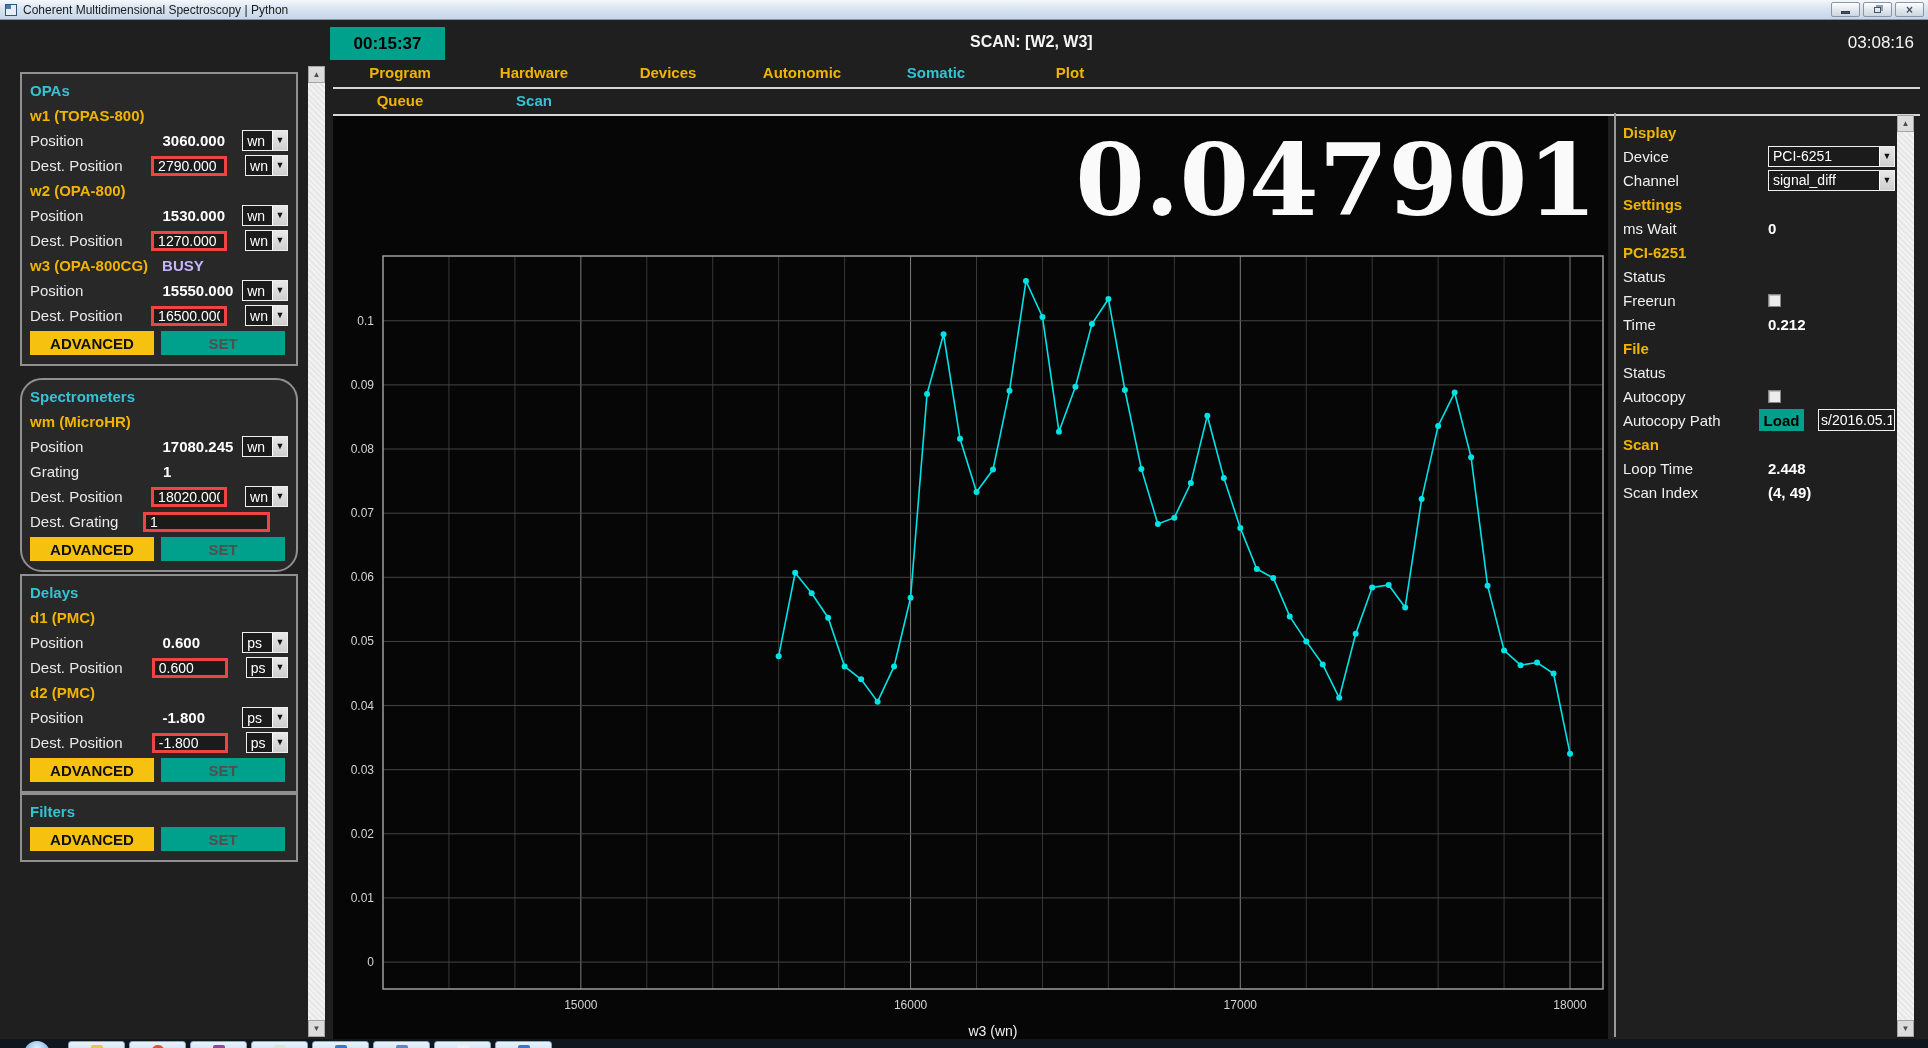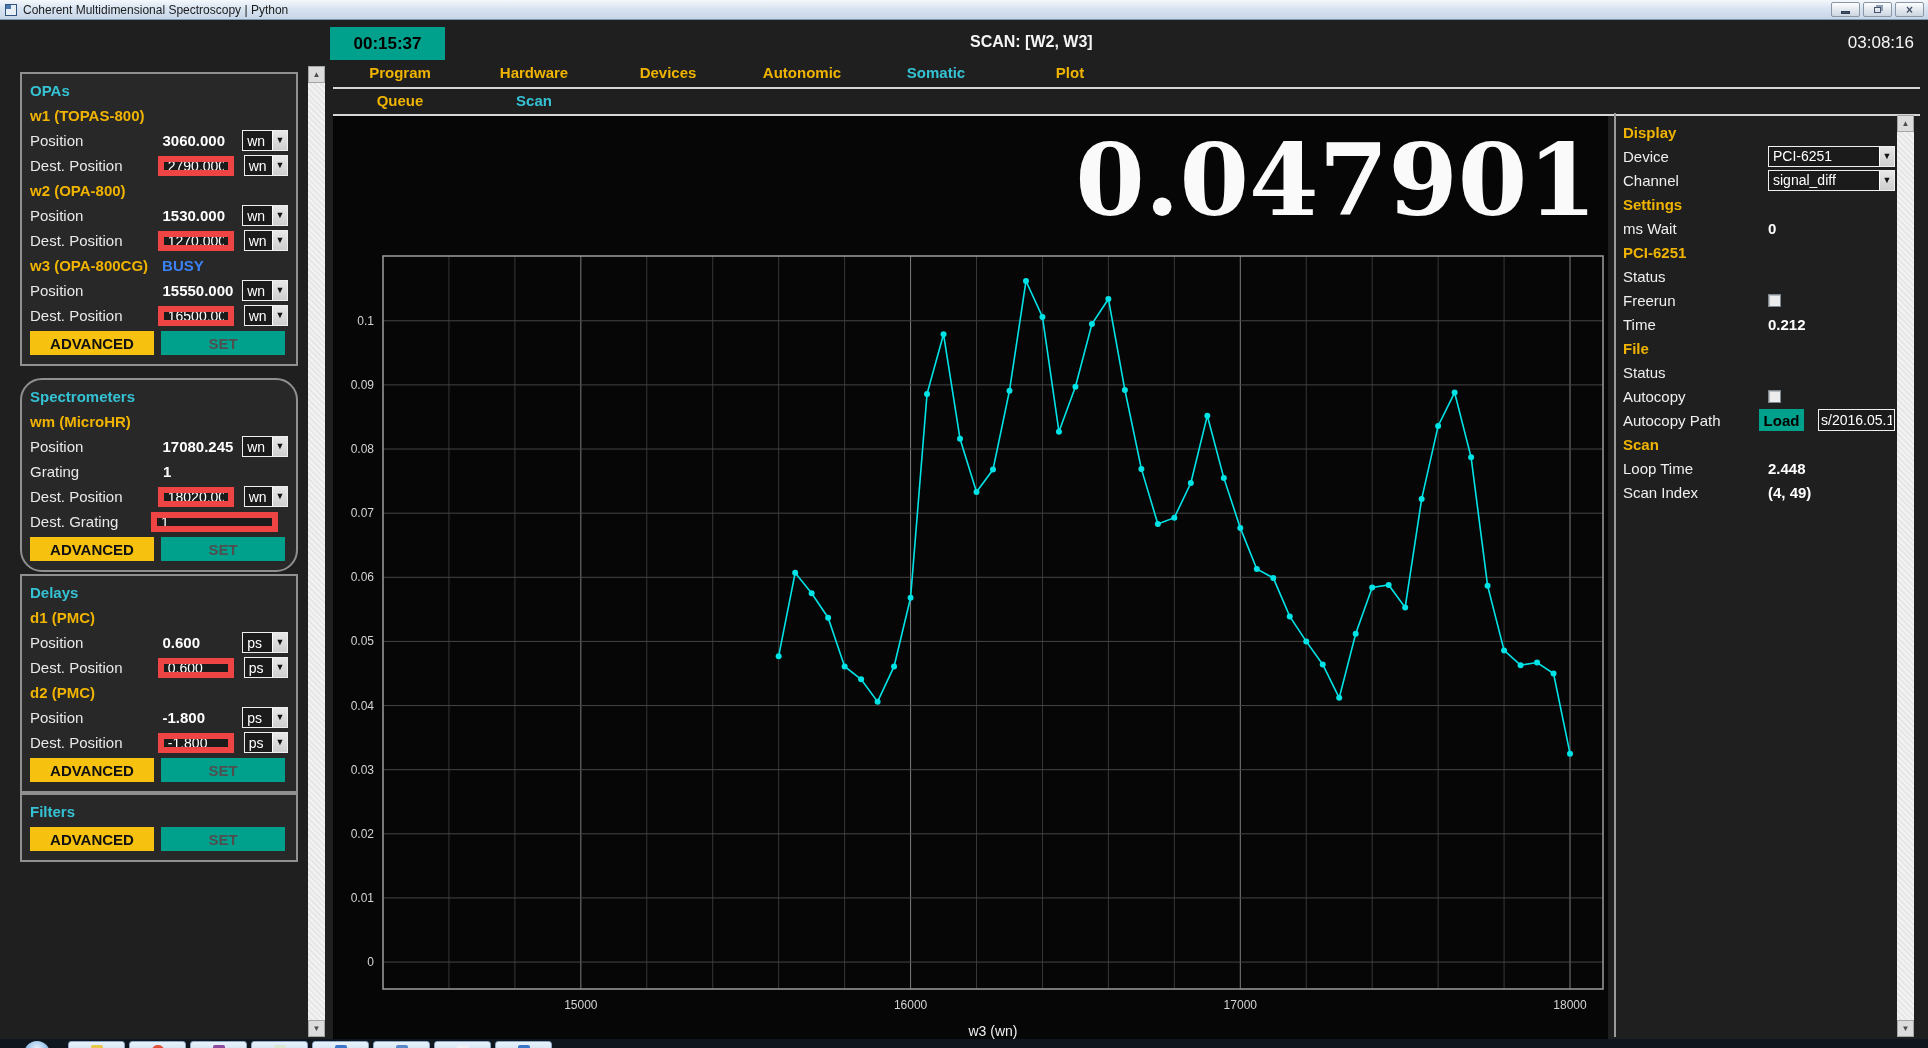--- a/index.html
+++ b/index.html
@@ -55,25 +55,25 @@
   .vscroll .arrow { position:absolute; left:0; width:17px; height:17px; background:#dcdcdc;
     border:1px solid #a5a5a5; color:#4d4d4d; font-size:8px; line-height:15px; text-align:center; }
   .vscroll .arrow.up { top:0; } .vscroll .arrow.down { bottom:0; }
 
   
   .panel { position:absolute; left:20px; width:278px; background:#282828;
     border:2px solid #909090; padding:4px 8px 6px 8px; }
   .srow { height:25px; display:flex; align-items:center; }
   .shead { color:#35c2d4; font-weight:bold; font-size:15px; }
   .ssub  { color:#f0b400; font-weight:bold; font-size:15px; }
-  .busy  { color:#3b82f6; font-weight:bold; font-size:15px; margin-left:14px; }
+  .busy  { color:#c4b5fd; font-weight:bold; font-size:15px; margin-left:14px; }
   .slabel { width:133px; color:#e9e9e9; font-size:15px; }
   .sval   { width:80px; color:#fff; font-weight:bold; font-size:15px; white-space:nowrap; overflow:hidden; }
-  .sinput { width:76px; height:20px; background:#1b1b1b; border:6px solid #ef4444;
-    color:#fff; font-size:14px; font-family:"Liberation Sans",sans-serif; padding:0 4px; margin-right:10px; }
+  .sinput { width:76px; height:20px; background:#1b1b1b; border:3px solid #ef4444;
+    color:#fff; font-size:14px; font-family:"Liberation Sans",sans-serif; padding:0 4px; margin-right:18px; }
   .sinput.wide { width:127px; }
   .combo { height:21px; border:1px solid #efefef; background:#1b1b1b; display:flex;
     align-items:center; margin-left:auto; }
   .combo .combo-val { color:#fff; font-size:14px; padding:0 4px; flex:1; }
   .combo.unit { width:46px; }
   .combo .combo-arrow { width:15px; height:100%; background:linear-gradient(#e8e8e8,#cfcfcf);
     border-left:1px solid #fff; color:#111; font-size:9px; line-height:19px; text-align:center; }
   .btnrow { height:30px; display:flex; align-items:center; gap:7px; }
   .btn-advanced { width:124px; height:24px; background:#f6c20f; border:none;
     color:#111; font-weight:bold; font-size:15px; }

